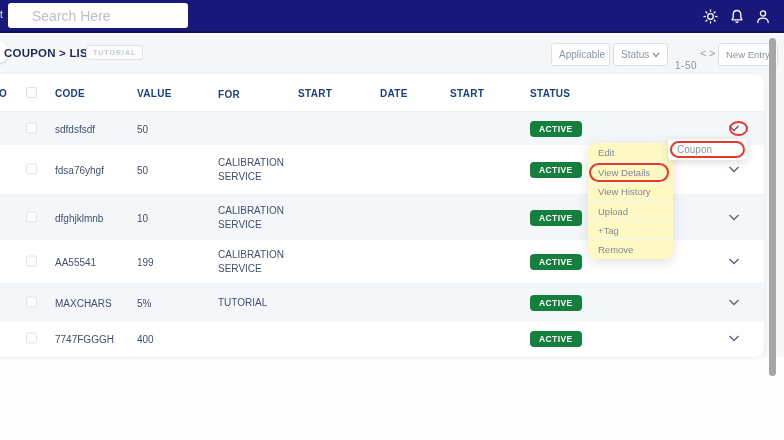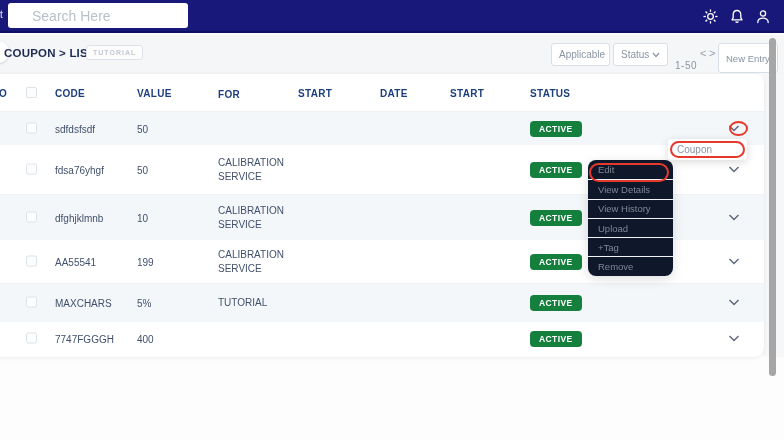--- a/index.html
+++ b/index.html
@@ -54,21 +54,21 @@
     position:absolute; top:43px; height:23px; background:#fff; border:1px solid #d9dfe6;
     border-radius:3px; display:flex; align-items:center; justify-content:space-between;
     padding:0 7px; font-size:10px; color:#8a95a4; cursor:pointer;text-align:center;
   }
   .sel-applicable { left:551px; width:59px; }
   .sel-status    { left:613px; width:55px; }
   .range-label { position:absolute; left:675px; top:60px; font-size:10px; color:#8a95a4; letter-spacing:.5px; }
   .pg-arrow { position:absolute; top:47px; font-size:11px; color:#98a1ae; cursor:pointer; }
   .pg-prev { left:700px; } .pg-next { left:709px; }
   .new-entry-btn {
-    position:absolute; left:718px; top:43px; height:30px; background:#fff;
+    position:absolute; left:718px; top:43px; height:23px; background:#fff;
     border:1px solid #d9dfe6; border-radius:3px; font-size:9.5px; color:#8a95a4;
     padding:0 7px; display:flex; align-items:center; cursor:pointer;
   }
   
   .card {
     position:absolute; left:-20px; top:74px; width:784px; height:283px;
     background:#ffffff; border-radius:10px; box-shadow:0 1px 4px rgba(0,0,0,.07);
   }
   .thead {
     position:absolute; left:0; top:0; width:100%; height:38px;
@@ -97,22 +97,22 @@
     font-weight:bold; letter-spacing:.4px; padding:3px 9px; border-radius:4px;
   }
   .row-chevron { cursor:pointer; display:inline-block; }
   
   .scroll-thumb {
     position:absolute; left:769px; top:38px; width:7px; height:338px;
     background:#a6a6a6; border-radius:4px; cursor:grab;
   }
   
   .ctx-menu {
-    position:absolute; left:588px; top:160px; width:85px;
-    background:#0f172a; border-radius:8px; box-shadow:0 3px 12px rgba(0,0,0,.13);
+    position:absolute; left:588px; top:143px; width:85px;
+    background:#fef9c3; border-radius:8px; box-shadow:0 3px 12px rgba(0,0,0,.13);
     overflow:hidden; z-index:5;
   }
   .ctx-item {
     height:19.3px; display:flex; align-items:center; padding-left:10px;
     font-size:9.5px; color:#7e8896; cursor:pointer; border-top:1px solid #f2f4f6;
   }
   .ctx-item:first-child { border-top:none; }
   
   .tooltip-coupon {
     position:absolute; left:668px; top:139px; width:79px; height:21px;

